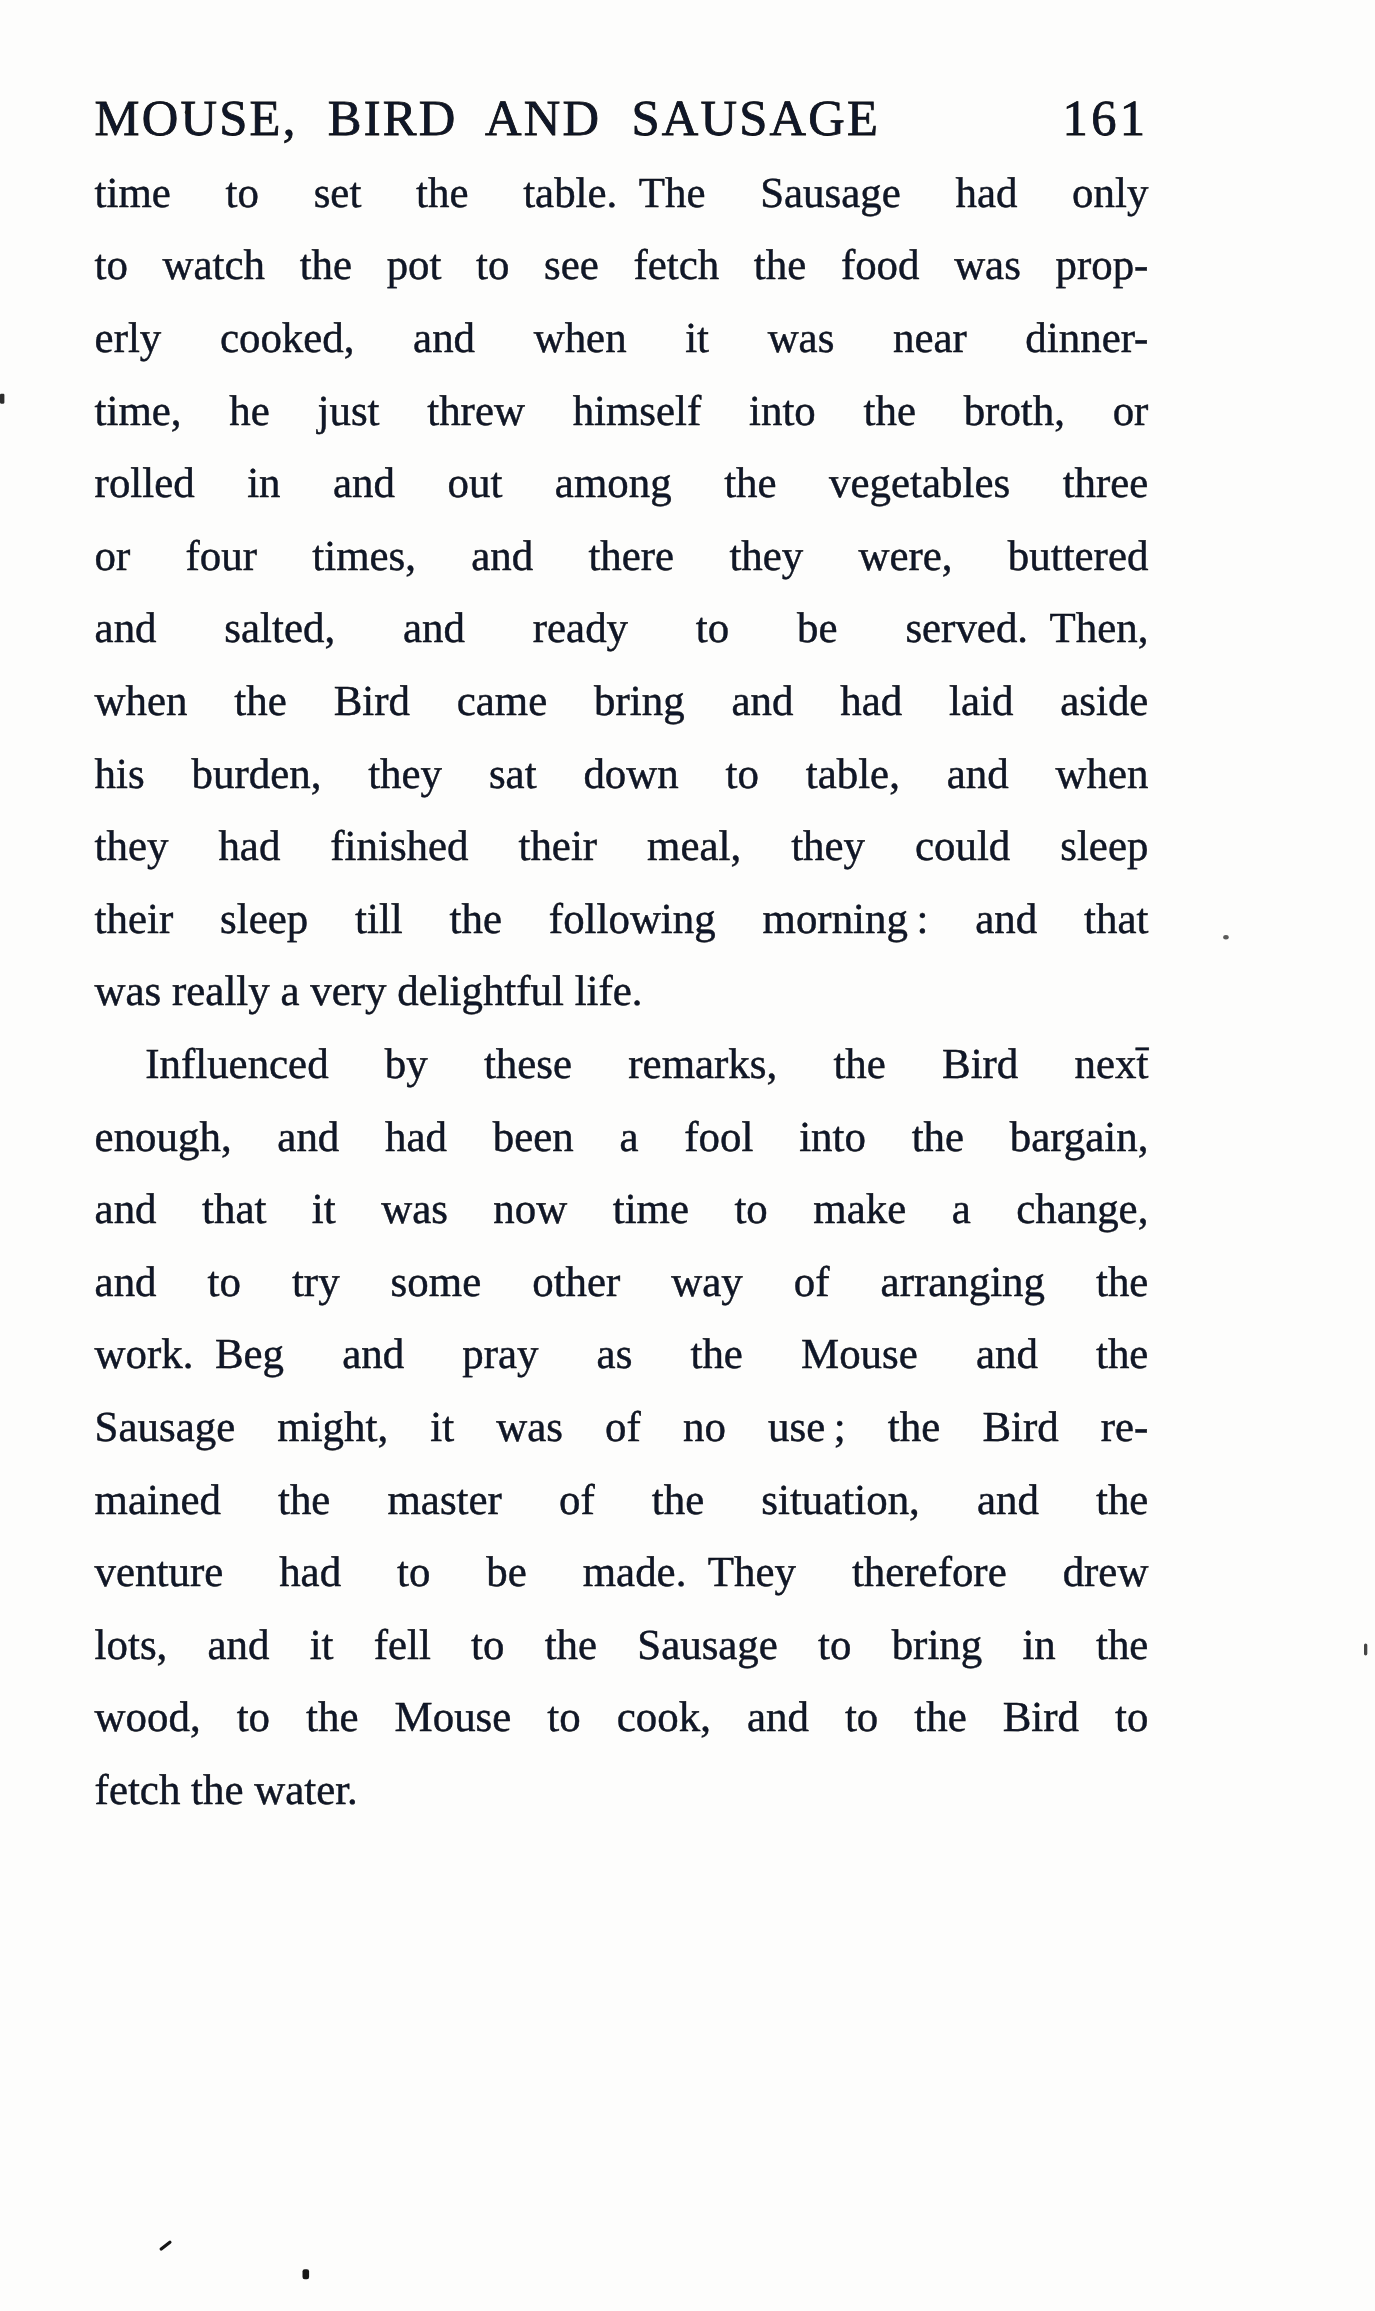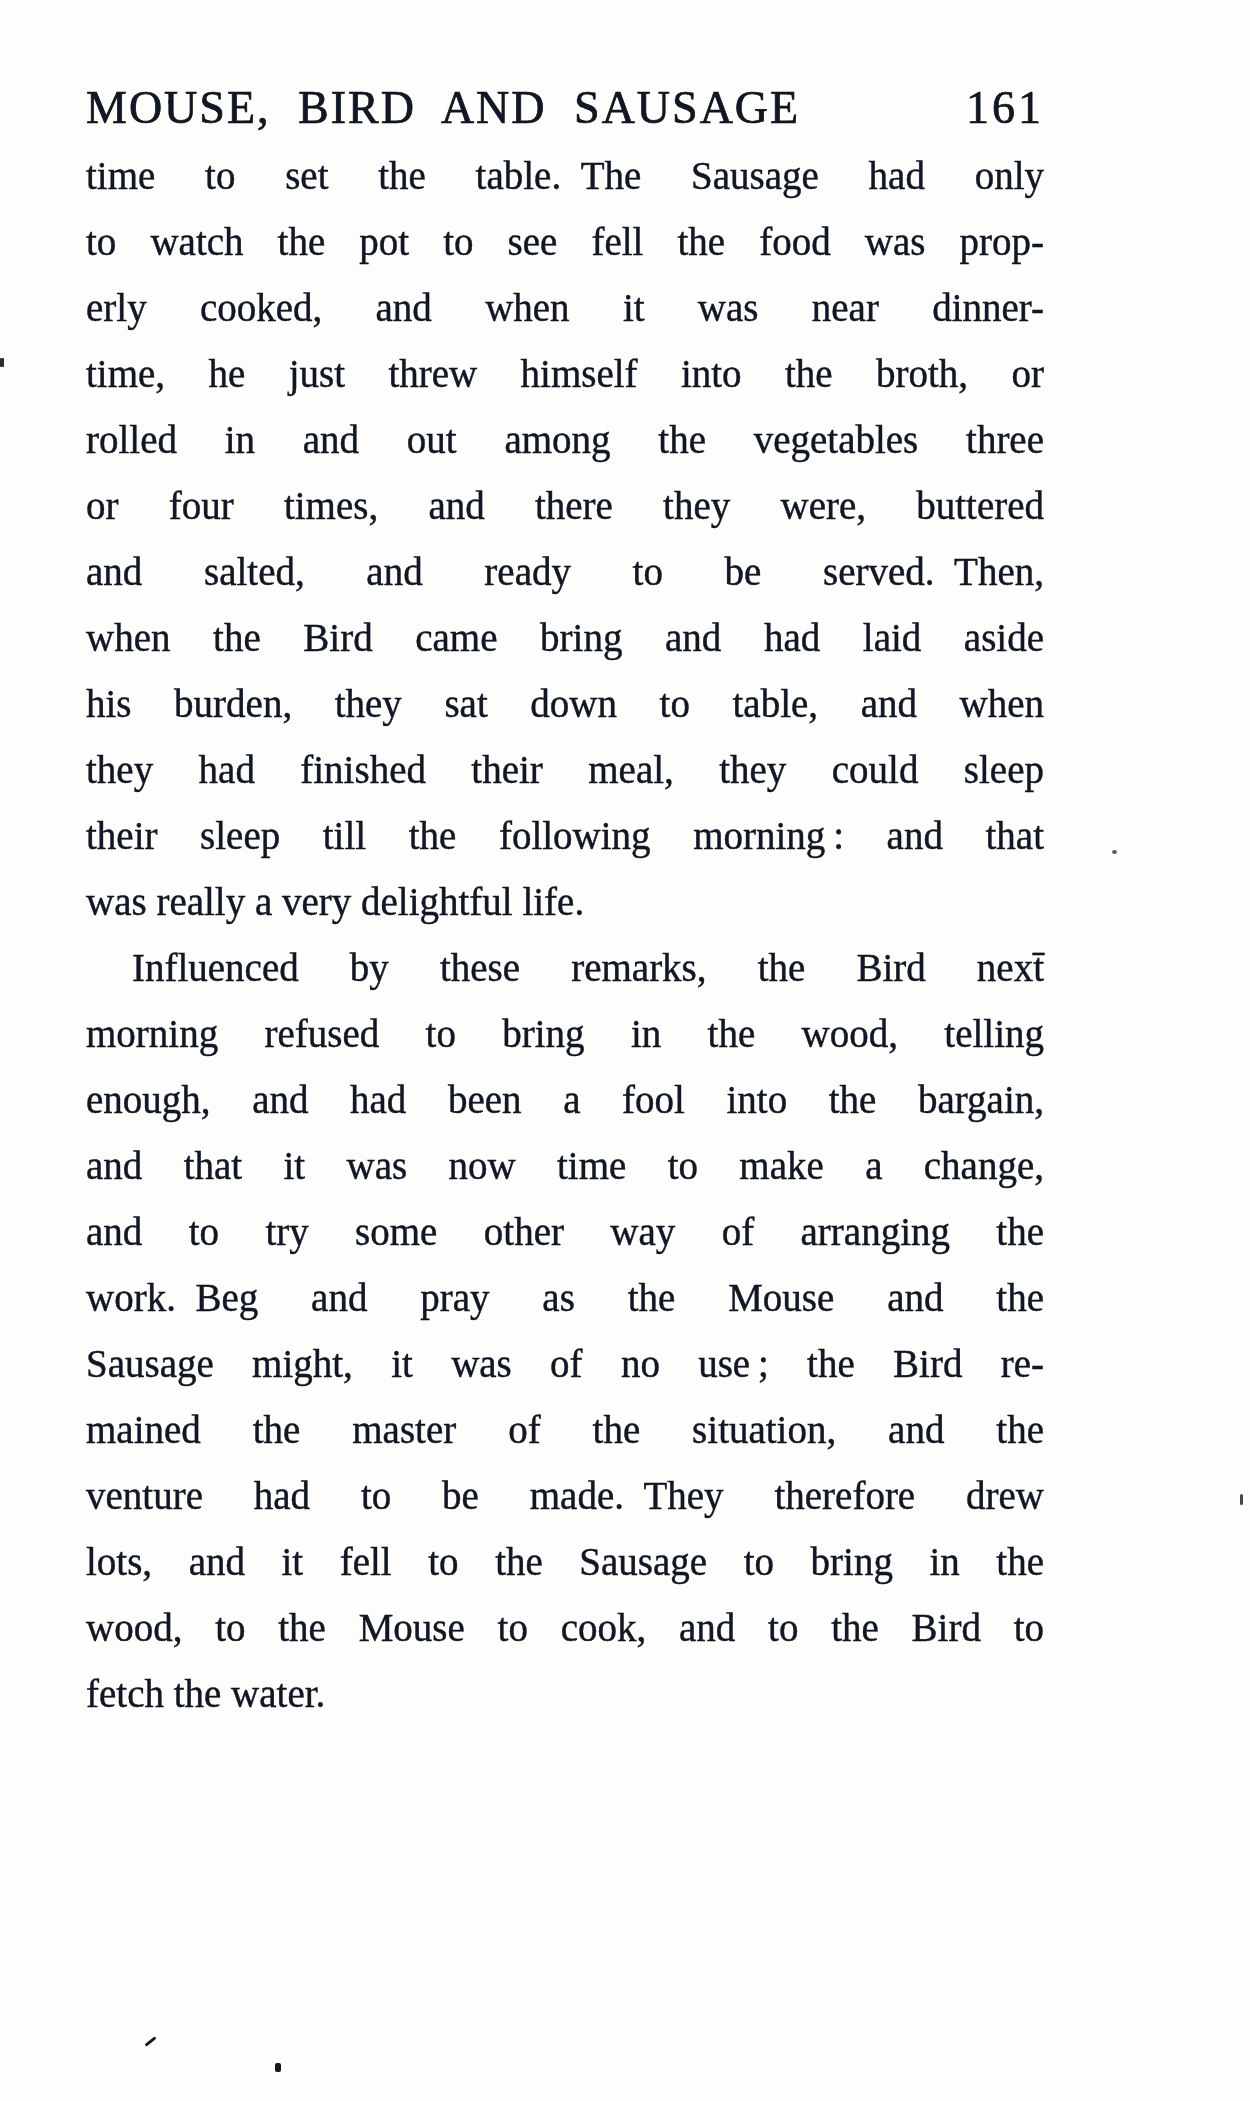--- a/index.html
+++ b/index.html
@@ -78,35 +78,34 @@
 <div class="page" style="background: rgb(253, 253, 252); color: #0f172a;">
 
   <div class="running-header">
     <span class="header-title">MOUSE, BIRD AND SAUSAGE</span>
     <span class="page-number">161</span>
   </div>
 
   <div class="text-block" id="text-block">
       <div class="paragraph">
         <div class="line">time to set the table. The Sausage had only</div>
-        <div class="line">to watch the pot to see fell the food was prop-</div>
+        <div class="line">to watch the pot to see fetch the food was prop-</div>
         <div class="line">erly cooked, and when it was near dinner-</div>
         <div class="line">time, he just threw himself into the broth, or</div>
         <div class="line">rolled in and out among the vegetables three</div>
         <div class="line">or four times, and there they were, buttered</div>
         <div class="line">and salted, and ready to be served. Then,</div>
         <div class="line">when the Bird came bring and had laid aside</div>
         <div class="line">his burden, they sat down to table, and when</div>
         <div class="line">they had finished their meal, they could sleep</div>
         <div class="line">their sleep till the following morning : and that</div>
         <div class="line last">was really a very delightful life.</div>
       </div>
       <div class="paragraph">
         <div class="line indent">Influenced by these remarks, the Bird next̄</div>
-        <div class="line">morning refused to bring in the wood, telling</div>
         <div class="line">enough, and had been a fool into the bargain,</div>
         <div class="line">and that it was now time to make a change,</div>
         <div class="line">and to try some other way of arranging the</div>
         <div class="line">work. Beg and pray as the Mouse and the</div>
         <div class="line">Sausage might, it was of no use ; the Bird re-</div>
         <div class="line">mained the master of the situation, and the</div>
         <div class="line">venture had to be made. They therefore drew</div>
         <div class="line">lots, and it fell to the Sausage to bring in the</div>
         <div class="line">wood, to the Mouse to cook, and to the Bird to</div>
         <div class="line last">fetch the water.</div>

